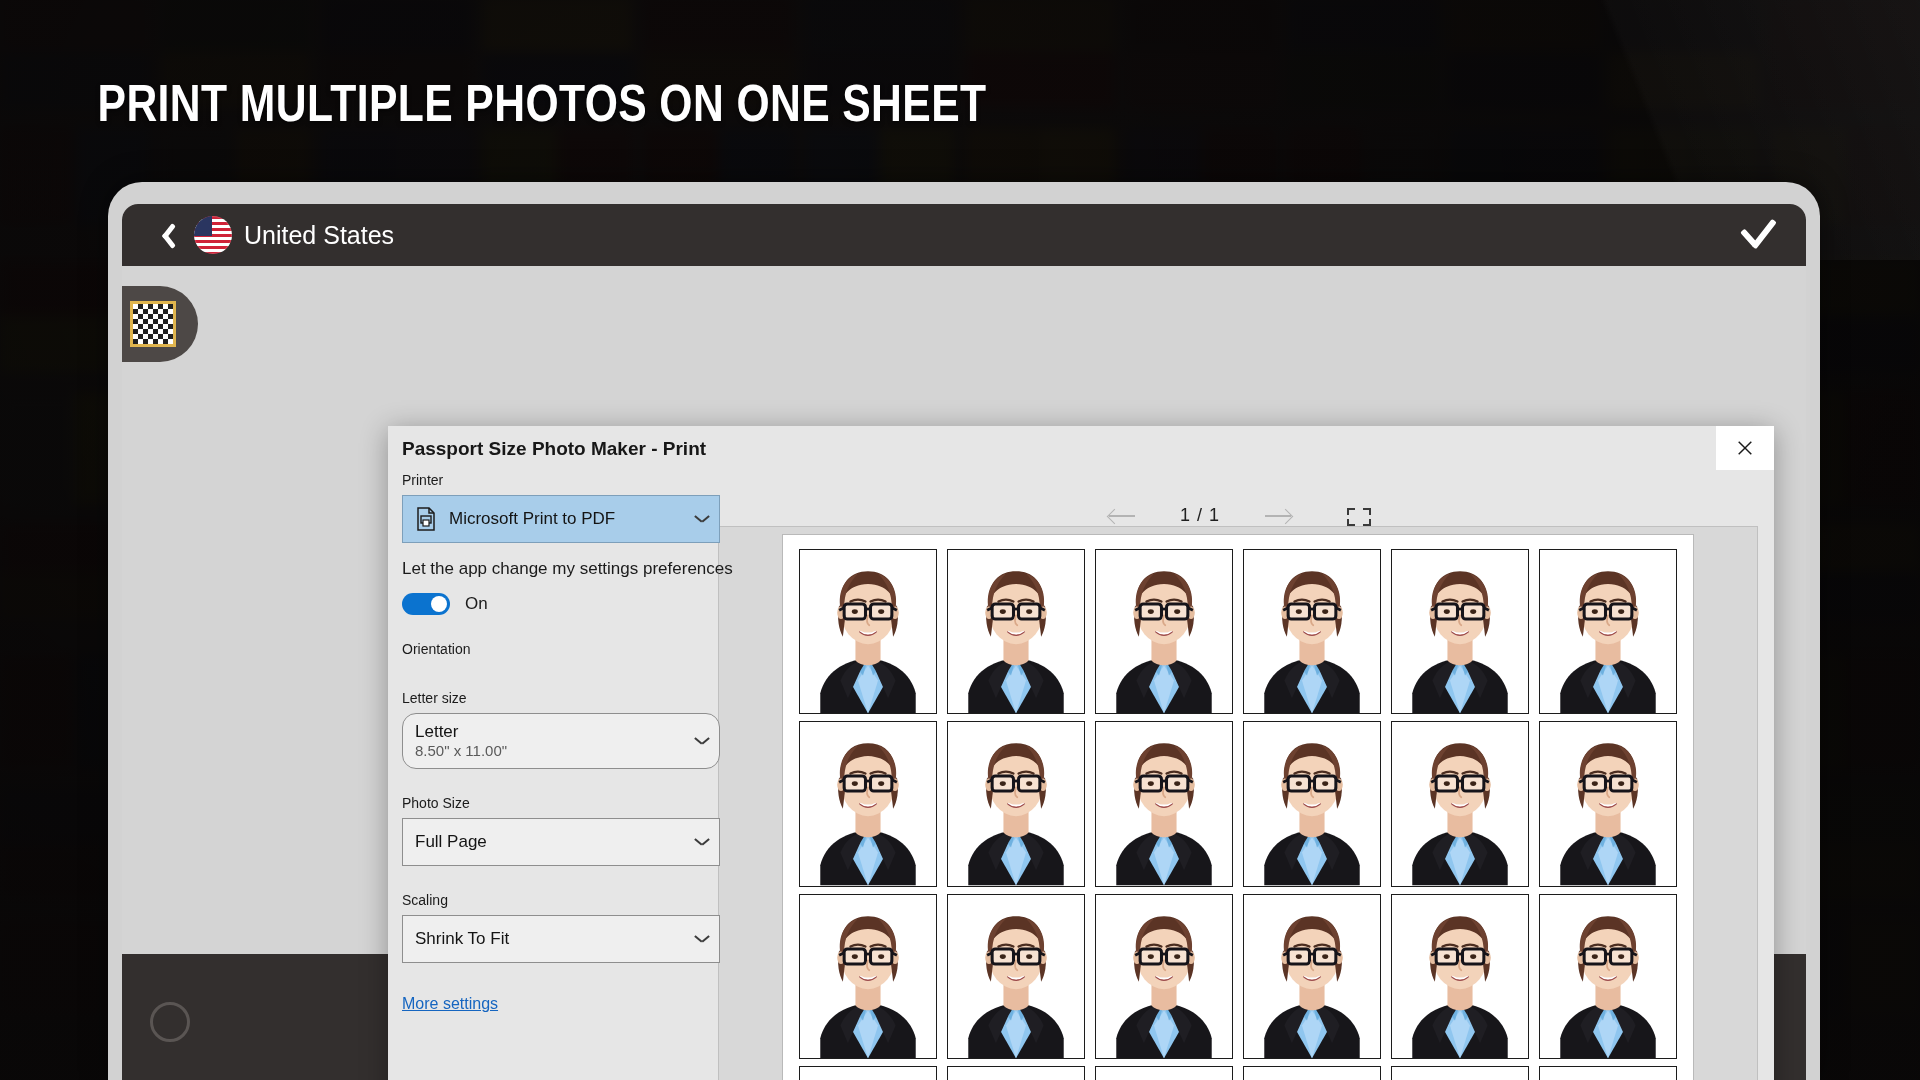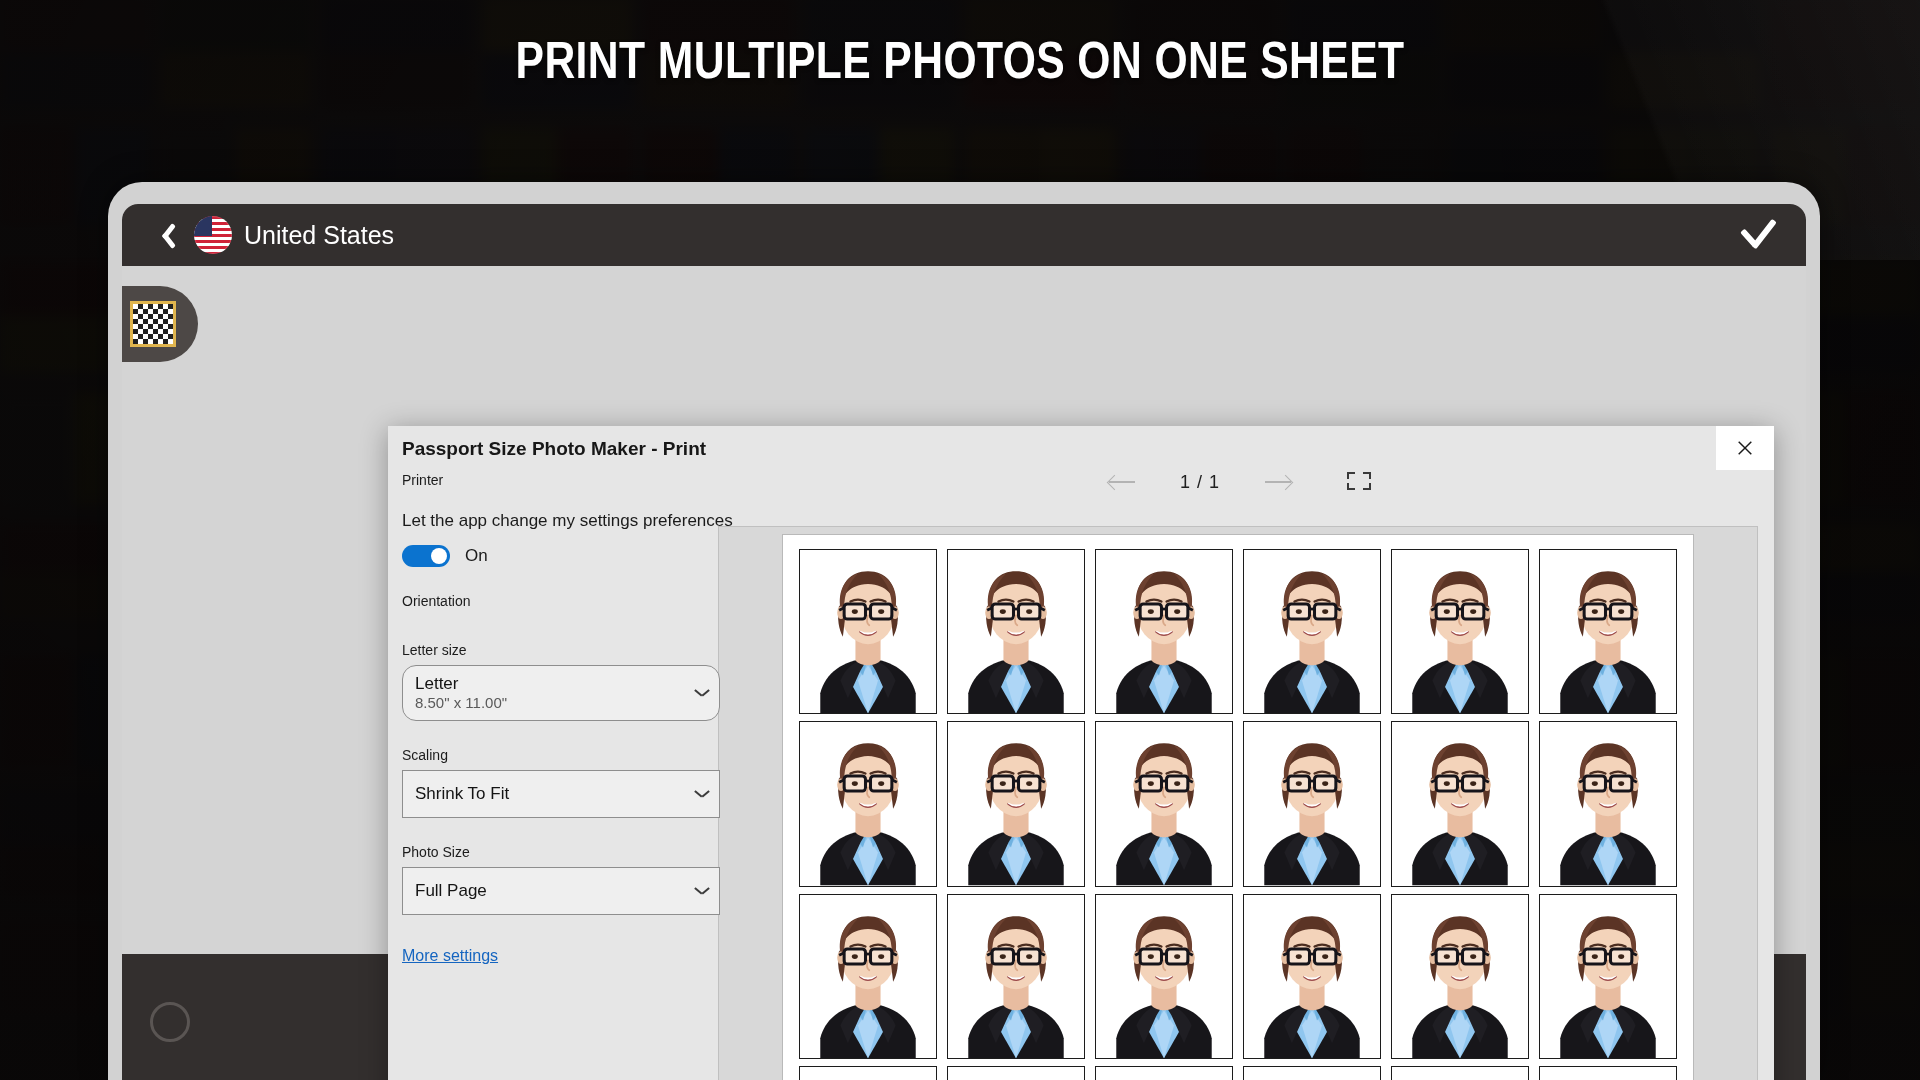--- a/index.html
+++ b/index.html
@@ -38,21 +38,21 @@
       radial-gradient(ellipse at 38% 18%, rgba(0,0,0,0.15) 0%, rgba(0,0,0,0.72) 75%);
   }
   #bg-diagonal {
     position: absolute; top:0; right:0; width: 640px; height: 260px;
     background: linear-gradient(248deg, rgba(255,255,255,0.055) 0%, rgba(255,255,255,0.02) 42%, rgba(255,255,255,0) 43%);
   }
 
   
   #banner {
     position: absolute; top: 0; left: 0; width: 1920px; height: 175px;
-    display: flex; flex-direction: column; align-items: center; justify-content: flex-start;
+    display: flex; flex-direction: row; align-items: center; justify-content: flex-start;
     padding-top: 30px;
     z-index: 5;
   }
   #banner-title {
     color: #ffffff;
     font-size: 52px;
     font-weight: bold;
     letter-spacing: 0.5px;
     transform: scaleX(0.82);
     transform-origin: center;
@@ -250,21 +250,21 @@
   }
 
   
   #preview-pane {
     flex: 1 1 auto; min-width: 0;
     display: flex; flex-direction: column;
     padding-right: 16px;
   }
   #preview-toolbar {
     height: 54px; flex: 0 0 auto;
-    display: flex; align-items: flex-start; justify-content: center;
+    display: flex; align-items: flex-end; justify-content: center;
     gap: 26px;
   }
   .nav-arrow { width: 34px; height: 20px; position: relative; cursor: pointer; opacity: 0.42; }
   .nav-arrow .shaft { position: absolute; top: 9px; left: 4px; width: 26px; height: 1.8px; background: #6e6e6e; }
   .nav-arrow .head { position: absolute; width: 11px; height: 11px; border-left: 1.8px solid #6e6e6e; border-bottom: 1.8px solid #6e6e6e; top: 4.5px; }
   .nav-arrow.left .head { left: 4px; transform: rotate(45deg); }
   .nav-arrow.right .head { right: 4px; transform: rotate(-135deg); }
   #page-indicator { font-size: 18px; color: #202020; letter-spacing: 1px; min-width: 70px; text-align: center; }
   #fit-button { width: 24px; height: 18px; position: relative; margin-left: 26px; cursor: pointer; }
   #fit-button span {
@@ -448,20 +448,34 @@
             <line x1="17" y1="3" x2="3" y2="17" stroke="#1a1a1a" stroke-width="1.6"></line>
           </svg>
         </div>
       </div>
 
       <div id="dialog-content">
 
         <div id="settings-pane">
 
           <div class="field-label">Printer</div>
+          <div class="combo selected">
+            <span class="combo-icon">
+              <svg width="22" height="24" viewBox="0 0 22 24" aria-hidden="true">
+                <path d="M3 1 h11 l5 5 v17 h-16 z" fill="none" stroke="#1c1c1c" stroke-width="1.5"></path>
+                <path d="M14 1 v5 h5" fill="none" stroke="#1c1c1c" stroke-width="1.5"></path>
+                <rect x="6" y="9" width="10" height="7" fill="none" stroke="#1c1c1c" stroke-width="1.4"></rect>
+                <rect x="8" y="13" width="6" height="6" fill="#fff" stroke="#1c1c1c" stroke-width="1.2"></rect>
+              </svg>
+            </span>
+            <span class="combo-text">
+              <span class="combo-value">Microsoft Print to PDF</span>
+            </span>
+            <span class="chevron-down"></span>
+          </div>
 
           <div id="pref-label">Let the app change my settings preferences</div>
           <div id="toggle-row">
             <div id="toggle-switch">
               <div id="toggle-knob"></div>
             </div>
             <div id="toggle-state">On</div>
           </div>
 
           <div class="field-block">
@@ -473,34 +487,34 @@
             <div class="combo tall">
               <span class="combo-text">
                 <span class="combo-value">Letter</span>
                 <span class="combo-sub">8.50" x 11.00"</span>
               </span>
               <span class="chevron-down"></span>
             </div>
           </div>
 
           <div class="field-block">
+            <div class="field-label">Photo Size</div>
+            <div class="combo">
+              <span class="combo-text">
+                <span class="combo-value">Full Page</span>
+              </span>
+              <span class="chevron-down"></span>
+            </div>
+          </div>
+
+          <div class="field-block">
             <div class="field-label">Scaling</div>
             <div class="combo">
               <span class="combo-text">
                 <span class="combo-value">Shrink To Fit</span>
-              </span>
-              <span class="chevron-down"></span>
-            </div>
-          </div>
-
-          <div class="field-block">
-            <div class="field-label">Photo Size</div>
-            <div class="combo">
-              <span class="combo-text">
-                <span class="combo-value">Full Page</span>
               </span>
               <span class="chevron-down"></span>
             </div>
           </div>
 
           <div id="more-settings">More settings</div>
 
         </div>
 
         <div id="preview-pane">

